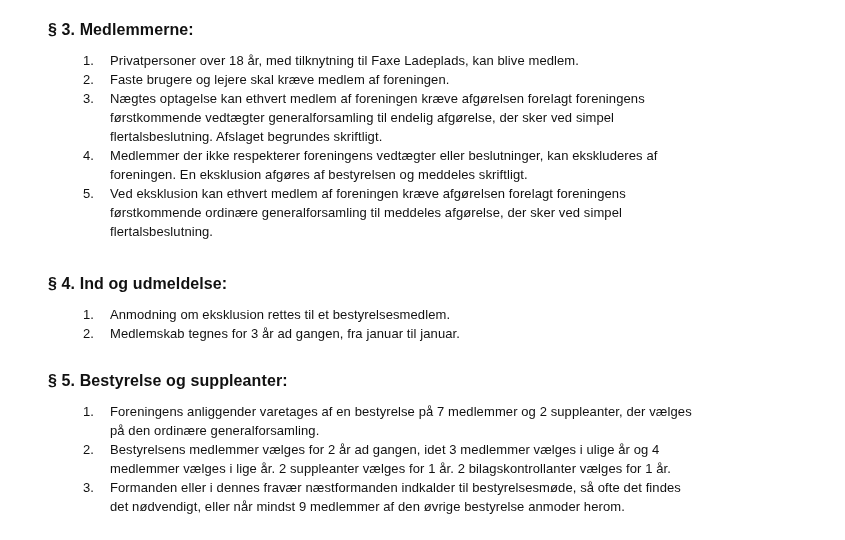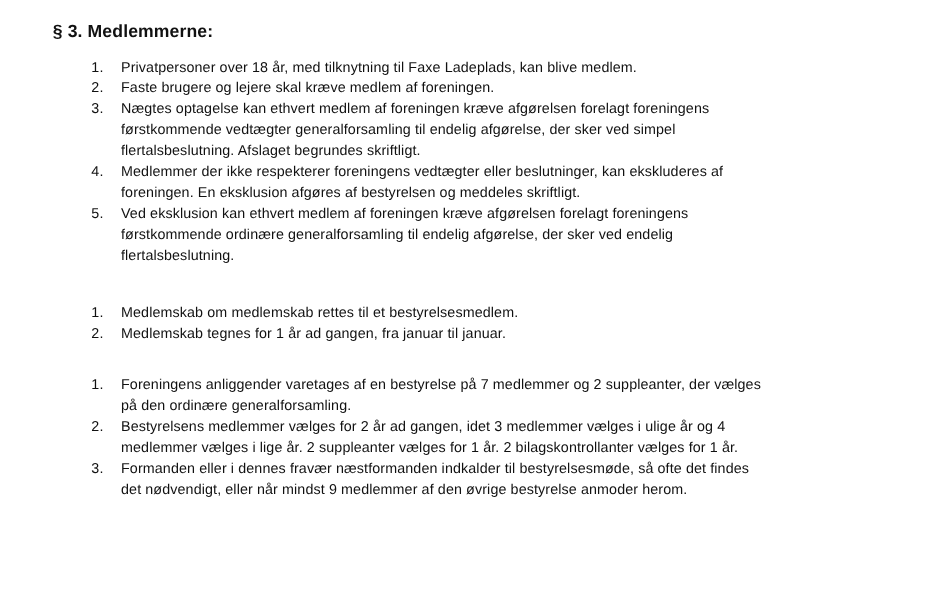--- a/index.html
+++ b/index.html
@@ -58,33 +58,35 @@
     <div class="section-heading">§ 3. Medlemmerne:</div>
     <ol class="items">
       <li>Privatpersoner over 18 år, med tilknytning til Faxe Ladeplads, kan blive medlem.</li>
       <li>Faste brugere og lejere skal kræve medlem af foreningen.</li>
       <li>Nægtes optagelse kan ethvert medlem af foreningen kræve afgørelsen forelagt foreningens
 førstkommende vedtægter generalforsamling til endelig afgørelse, der sker ved simpel
 flertalsbeslutning. Afslaget begrundes skriftligt.</li>
       <li>Medlemmer der ikke respekterer foreningens vedtægter eller beslutninger, kan ekskluderes af
 foreningen. En eksklusion afgøres af bestyrelsen og meddeles skriftligt.</li>
       <li>Ved eksklusion kan ethvert medlem af foreningen kræve afgørelsen forelagt foreningens
-førstkommende ordinære generalforsamling til endelig afgørelse, der sker ved endelig
+førstkommende ordinære generalforsamling til meddeles afgørelse, der sker ved simpel
 flertalsbeslutning.</li>
     </ol>
   </div>
 
   <div class="section" id="sec-4">
+    <div class="section-heading">§ 4. Ind og udmeldelse:</div>
     <ol class="items">
-      <li>Medlemskab om medlemskab rettes til et bestyrelsesmedlem.</li>
-      <li>Medlemskab tegnes for 1 år ad gangen, fra januar til januar.</li>
+      <li>Anmodning om eksklusion rettes til et bestyrelsesmedlem.</li>
+      <li>Medlemskab tegnes for 3 år ad gangen, fra januar til januar.</li>
     </ol>
   </div>
 
   <div class="section" id="sec-5">
+    <div class="section-heading">§ 5. Bestyrelse og suppleanter:</div>
     <ol class="items">
       <li>Foreningens anliggender varetages af en bestyrelse på 7 medlemmer og 2 suppleanter, der vælges
 på den ordinære generalforsamling.</li>
       <li>Bestyrelsens medlemmer vælges for 2 år ad gangen, idet 3 medlemmer vælges i ulige år og 4
 medlemmer vælges i lige år. 2 suppleanter vælges for 1 år. 2 bilagskontrollanter vælges for 1 år.</li>
       <li>Formanden eller i dennes fravær næstformanden indkalder til bestyrelsesmøde, så ofte det findes
 det nødvendigt, eller når mindst 9 medlemmer af den øvrige bestyrelse anmoder herom.</li>
     </ol>
   </div>
 

